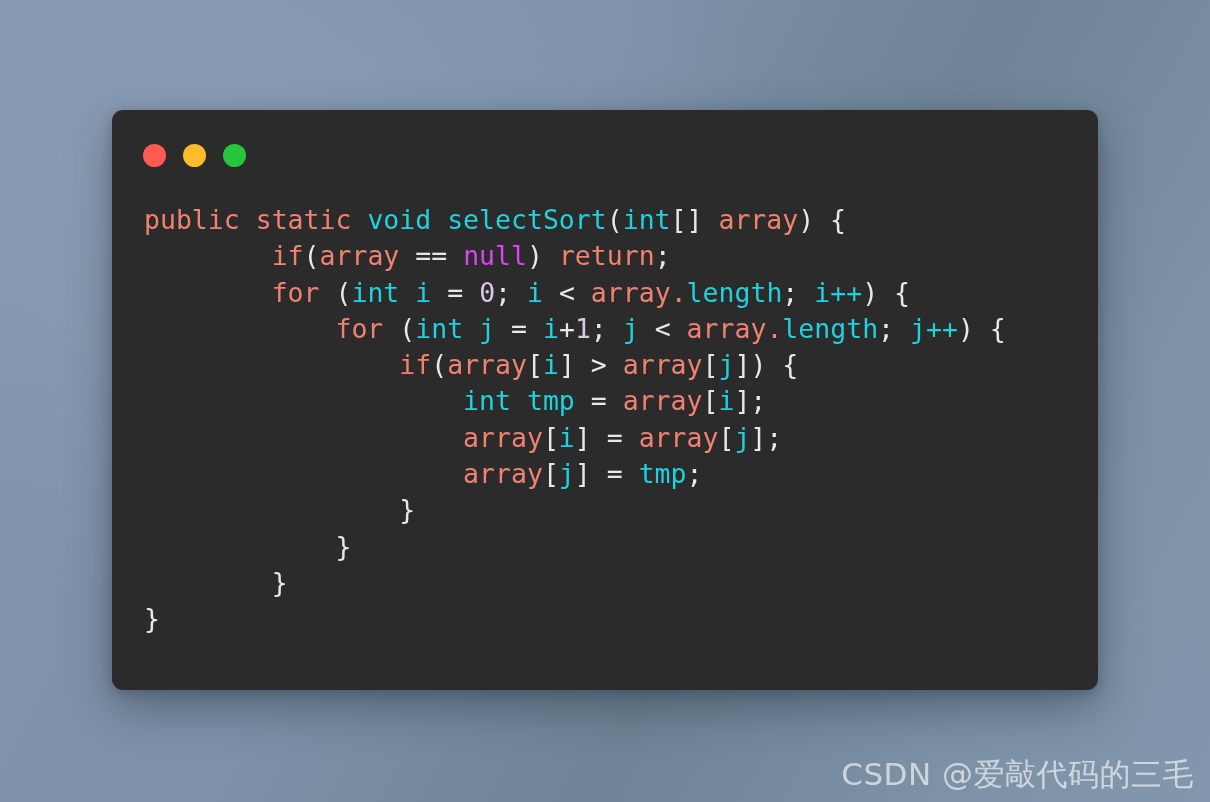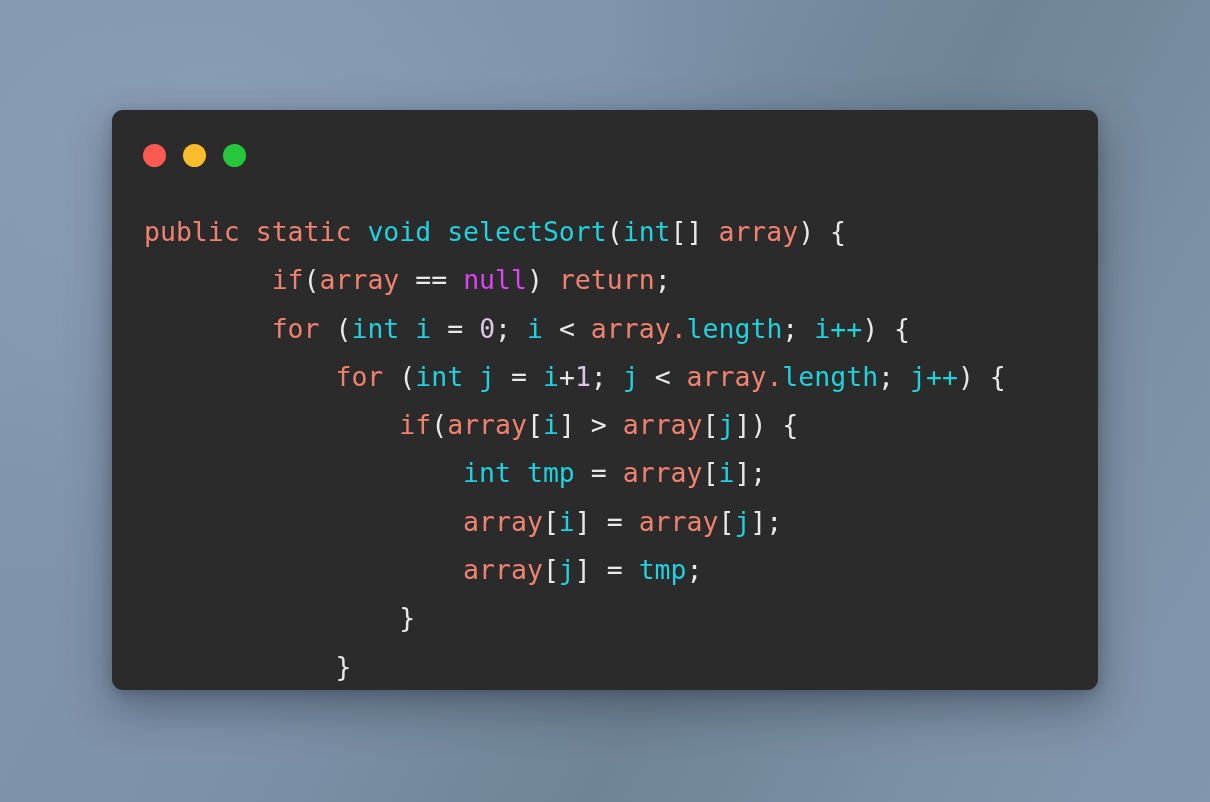--- a/index.html
+++ b/index.html
@@ -65,21 +65,21 @@
     top: 92px;
     width: 100%;
     padding: 0 0 0 32px;
     box-sizing: border-box;
     font-family: "DejaVu Sans Mono", "Liberation Mono", monospace;
     font-size: 26.5px;
     line-height: 36.3px;
     white-space: pre;
     letter-spacing: 0px;
   }
-  #code-body .ln { display: block; height: 36.3px; margin-top: 12px; }
+  #code-body .ln { display: block; height: 36.3px; }
 
   
   .t-kw   { color: #f0826f; }  
   .t-ty   { color: #1fd2de; }  
   .t-var  { color: #f0826f; }  
   .t-pun  { color: #e8e8e8; }  
   .t-num  { color: #dcc7e3; }  
   .t-nul  { color: #d946ef; }  
 
   
@@ -104,14 +104,15 @@
     <div id="titlebar">
       <span class="dot dot-red"></span>
       <span class="dot dot-yellow"></span>
       <span class="dot dot-green"></span>
     </div>
 
     <div id="code-body"><span class="ln"><span class="t-kw">public static </span><span class="t-ty">void </span><span class="t-ty">selectSort</span><span class="t-pun">(</span><span class="t-ty">int</span><span class="t-pun">[] </span><span class="t-var">array</span><span class="t-pun">) {</span></span><span class="ln"><span class="t-pun">        </span><span class="t-kw">if</span><span class="t-pun">(</span><span class="t-var">array</span><span class="t-pun"> == </span><span class="t-nul">null</span><span class="t-pun">) </span><span class="t-kw">return</span><span class="t-pun">;</span></span><span class="ln"><span class="t-pun">        </span><span class="t-kw">for</span><span class="t-pun"> (</span><span class="t-ty">int</span><span class="t-pun"> </span><span class="t-ty">i</span><span class="t-pun"> = </span><span class="t-num">0</span><span class="t-pun">; </span><span class="t-ty">i</span><span class="t-pun"> &lt; </span><span class="t-var">array</span><span class="t-var">.</span><span class="t-ty">length</span><span class="t-pun">; </span><span class="t-ty">i++</span><span class="t-pun">) {</span></span><span class="ln"><span class="t-pun">            </span><span class="t-kw">for</span><span class="t-pun"> (</span><span class="t-ty">int</span><span class="t-pun"> </span><span class="t-ty">j</span><span class="t-pun"> = </span><span class="t-ty">i</span><span class="t-pun">+</span><span class="t-num">1</span><span class="t-pun">; </span><span class="t-ty">j</span><span class="t-pun"> &lt; </span><span class="t-var">array</span><span class="t-var">.</span><span class="t-ty">length</span><span class="t-pun">; </span><span class="t-ty">j++</span><span class="t-pun">) {</span></span><span class="ln"><span class="t-pun">                </span><span class="t-kw">if</span><span class="t-pun">(</span><span class="t-var">array</span><span class="t-pun">[</span><span class="t-ty">i</span><span class="t-pun">] &gt; </span><span class="t-var">array</span><span class="t-pun">[</span><span class="t-ty">j</span><span class="t-pun">]) {</span></span><span class="ln"><span class="t-pun">                    </span><span class="t-ty">int</span><span class="t-pun"> </span><span class="t-ty">tmp</span><span class="t-pun"> = </span><span class="t-var">array</span><span class="t-pun">[</span><span class="t-ty">i</span><span class="t-pun">];</span></span><span class="ln"><span class="t-pun">                    </span><span class="t-var">array</span><span class="t-pun">[</span><span class="t-ty">i</span><span class="t-pun">] = </span><span class="t-var">array</span><span class="t-pun">[</span><span class="t-ty">j</span><span class="t-pun">];</span></span><span class="ln"><span class="t-pun">                    </span><span class="t-var">array</span><span class="t-pun">[</span><span class="t-ty">j</span><span class="t-pun">] = </span><span class="t-ty">tmp</span><span class="t-pun">;</span></span><span class="ln"><span class="t-pun">                }</span></span><span class="ln"><span class="t-pun">            }</span></span><span class="ln"><span class="t-pun">        }</span></span><span class="ln"><span class="t-pun">}</span></span></div>
 
   </div>
 
+  <div id="watermark">CSDN @爱敲代码的三毛</div>
 
 </div>
 
 </body></html>

